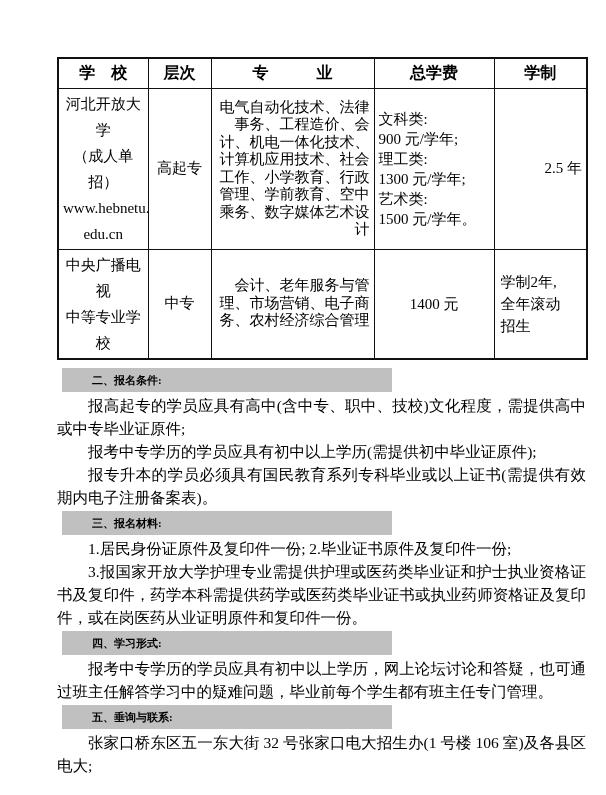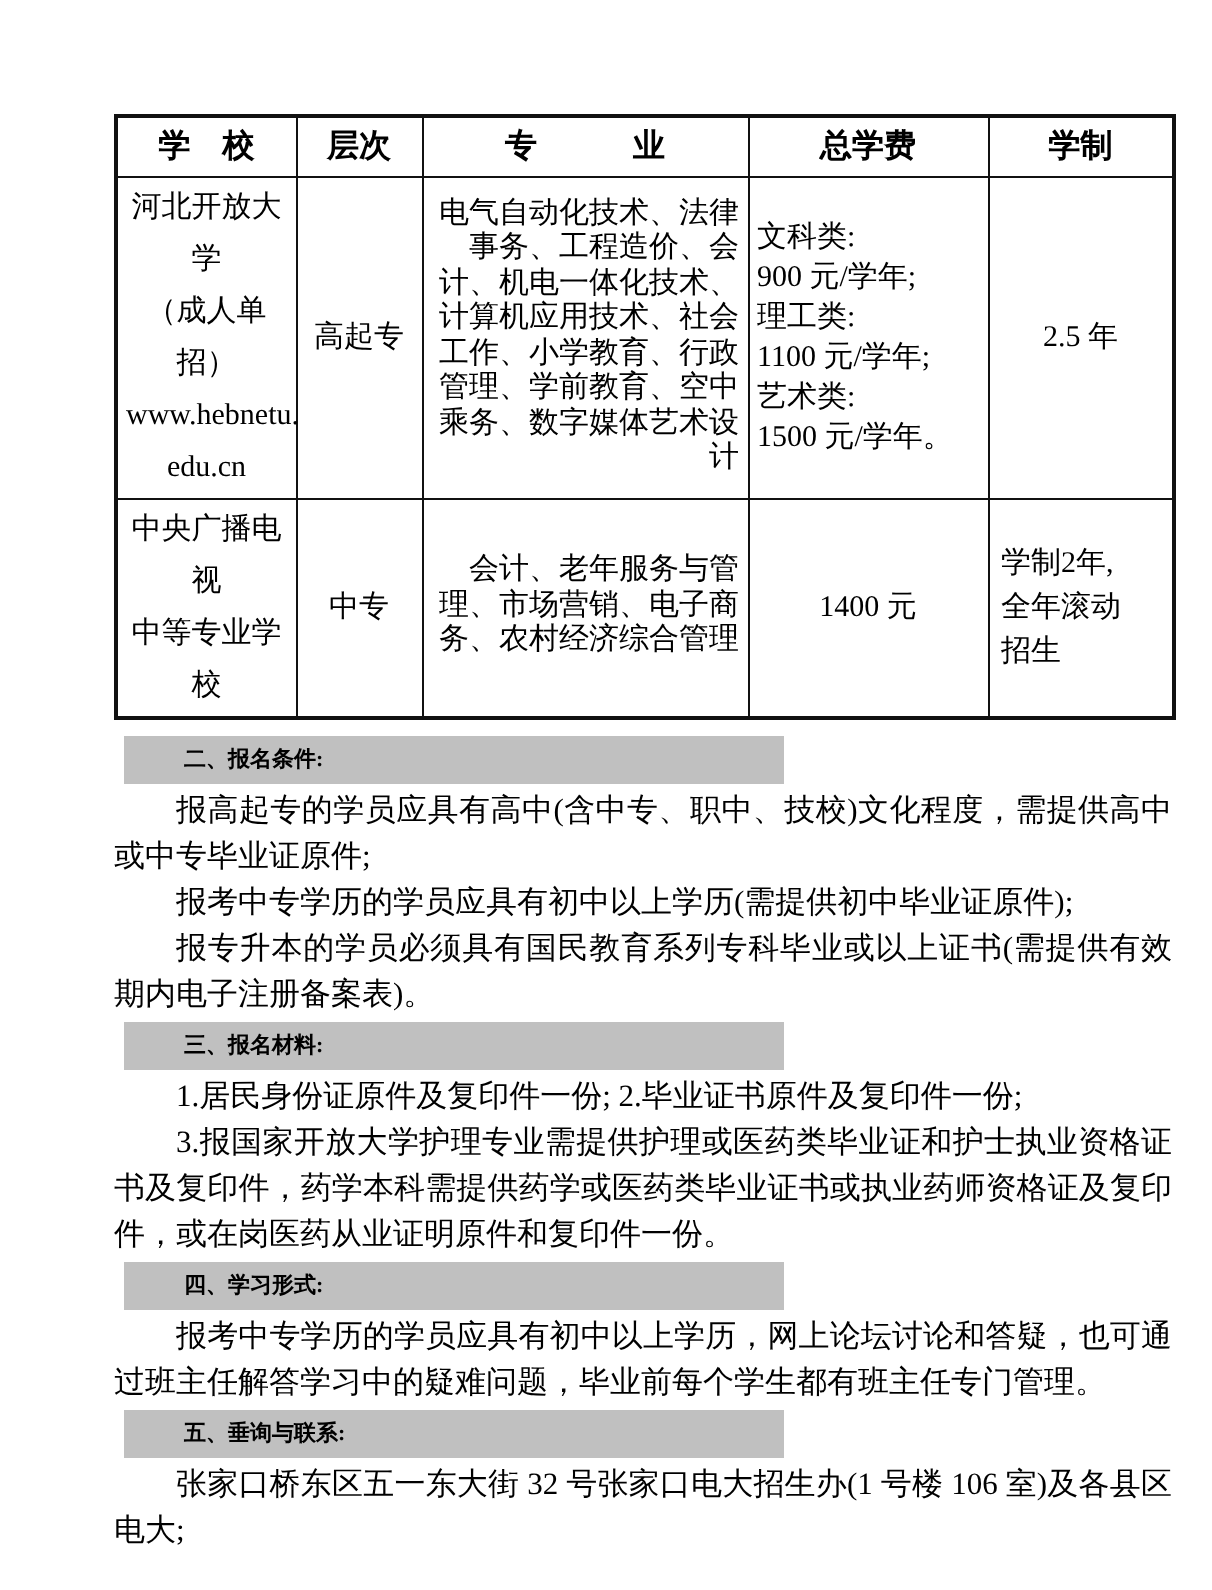--- a/index.html
+++ b/index.html
@@ -41,21 +41,21 @@
     padding: 2px 0;
   }
   tr.r1 { height: 118px; }
   tr.r2 { height: 80px; }
   .pre  { white-space: pre-line; }
   td.c-school  { text-align: center; line-height: 26px; padding: 2px 2px; }
   td.c-level   { text-align: center; }
   td.c-majors  { text-align: right; line-height: 17.5px; padding: 3px 4px 3px 5px; }
   td.c-tuition { text-align: left; line-height: 20px; padding: 2px 2px 2px 5px; }
   td.c-tuition.center { text-align: center; }
-  td.c-duration { text-align: center; }
+  td.c-duration { text-align: right; }
   td.c-duration.left { text-align: left; line-height: 22px; padding-left: 6px; white-space: pre-line; }
 
   
   .section-bar {
     width: 330px;
     height: 24px;
     margin: 2px 0 2px 5px;
     padding-left: 30px;
     background: #c0c0c0;
     font-size: 11px;
@@ -98,21 +98,21 @@
         <tr class="r1">
           <td class="c-school pre">河北开放大学
 （成人单招）
 www.hebnetu.
 edu.cn</td>
           <td class="c-level">高起专</td>
           <td class="c-majors">电气自动化技术、法律事务、工程造价、会计、机电一体化技术、计算机应用技术、社会工作、小学教育、行政管理、学前教育、空中乘务、数字媒体艺术设计</td>
           <td class="c-tuition pre">文科类:
 900 元/学年;
 理工类:
-1100 元/学年;
+1300 元/学年;
 艺术类:
 1500 元/学年。</td>
           <td class="c-duration">2.5 年</td>
         </tr>
         <tr class="r2">
           <td class="c-school pre">中央广播电视
 中等专业学校</td>
           <td class="c-level">中专</td>
           <td class="c-majors">会计、老年服务与管理、市场营销、电子商务、农村经济综合管理</td>
           <td class="c-tuition center">1400 元</td>

